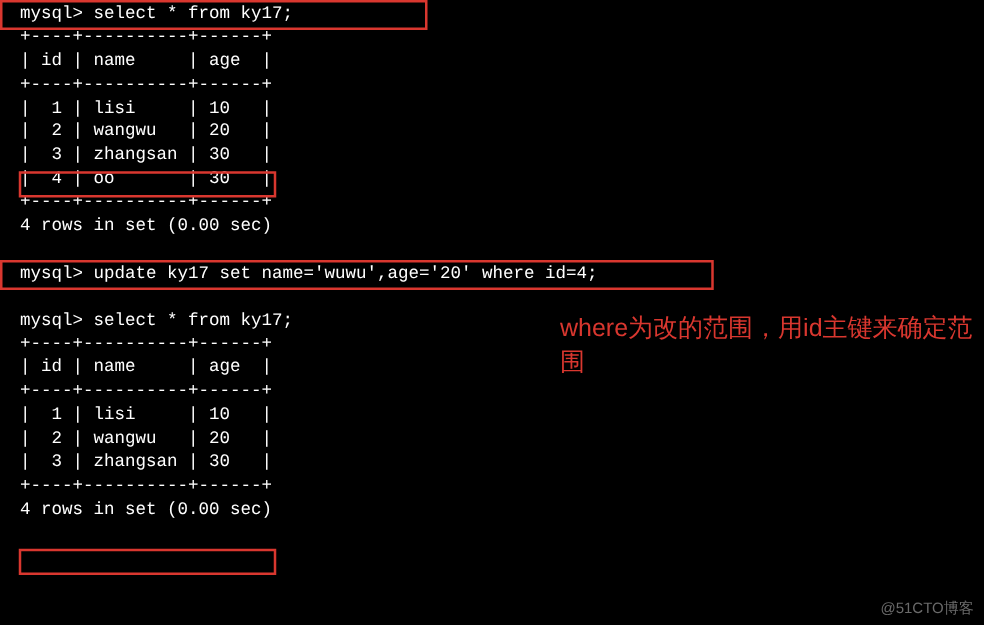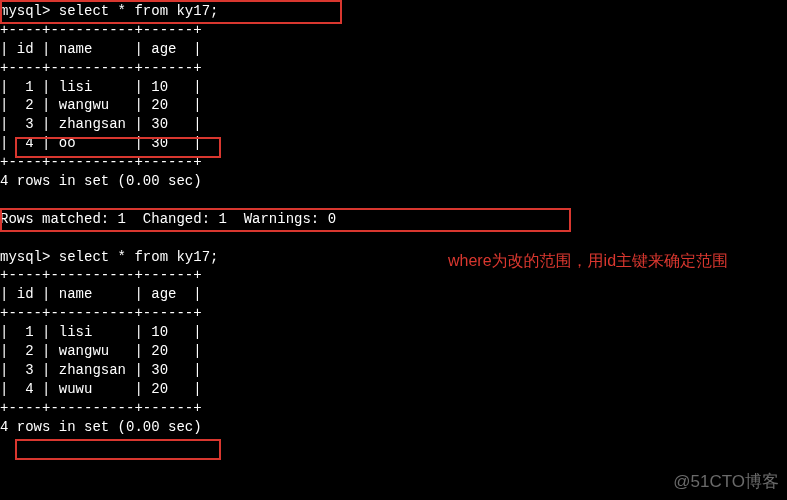--- a/index.html
+++ b/index.html
@@ -8,66 +8,65 @@
       color: #fff;
       font-family: "Courier New", Consolas, monospace;
       font-size: 14px;
       line-height: 1.35;
       width: 787px;
       height: 500px;
       overflow: hidden;
       position: relative;
       padding-top: 2px;
     }
-    .line { white-space: pre; }
+    .line { white-space: pre; margin-left: 16px; }
     .highlight-box {
       position: absolute;
       border: 2px solid #d9372f;
       pointer-events: none;
     }
     .annotation {
       position: absolute;
       color: #d9372f;
       font-family: "Microsoft YaHei", sans-serif;
-      font-size: 16px;
+      font-size: 20px;
     }
     .watermark {
       position: absolute;
       bottom: 6px;
       right: 8px;
       color: #6a6a6a;
       font-family: sans-serif;
-      font-size: 17px;
+      font-size: 12px;
     }
   </style>
 </head>
 <body>
 
 <div>
   <div class="line"><span>mysql&gt; </span><span>select * from ky17;</span></div>
   <div class="line">+----+----------+------+</div>
   <div class="line">| id | name     | age  |</div>
   <div class="line">+----+----------+------+</div>
   <div class="line">|  1 | lisi     | 10   |</div>
   <div class="line">|  2 | wangwu   | 20   |</div>
   <div class="line">|  3 | zhangsan | 30   |</div>
   <div class="line">|  4 | oo       | 30   |</div>
   <div class="line">+----+----------+------+</div>
   <div class="line">4 rows in set (0.00 sec)</div>
   <div class="line"> </div>
-  <div class="line">Rows matched: 1  Changed: 1  Warnings: 0</div>
+  <div class="line"><span>mysql&gt; </span><span>update ky17 set name='wuwu',age='20' where id=4;</span></div>
   <div class="line"> </div>
   <div class="line"><span>mysql&gt; </span><span>select * from ky17;</span></div>
   <div class="line">+----+----------+------+</div>
   <div class="line">| id | name     | age  |</div>
   <div class="line">+----+----------+------+</div>
   <div class="line">|  1 | lisi     | 10   |</div>
   <div class="line">|  2 | wangwu   | 20   |</div>
   <div class="line">|  3 | zhangsan | 30   |</div>
-  <div class="line">|  4 | wuwu     | 20   |</div>
   <div class="line">+----+----------+------+</div>
   <div class="line">4 rows in set (0.00 sec)</div>
 </div>
 
 <div class="highlight-box" style="left:0px; top:0px; width:342px; height:24px;"></div>
 <div class="highlight-box" style="left:15px; top:137px; width:206px; height:21px;"></div>
 <div class="highlight-box" style="left:0px; top:208px; width:571px; height:24px;"></div>
 <div class="highlight-box" style="left:15px; top:439px; width:206px; height:21px;"></div>
 
 <div class="annotation" style="left:448px; top:250px;">where为改的范围，用id主键来确定范围</div>

